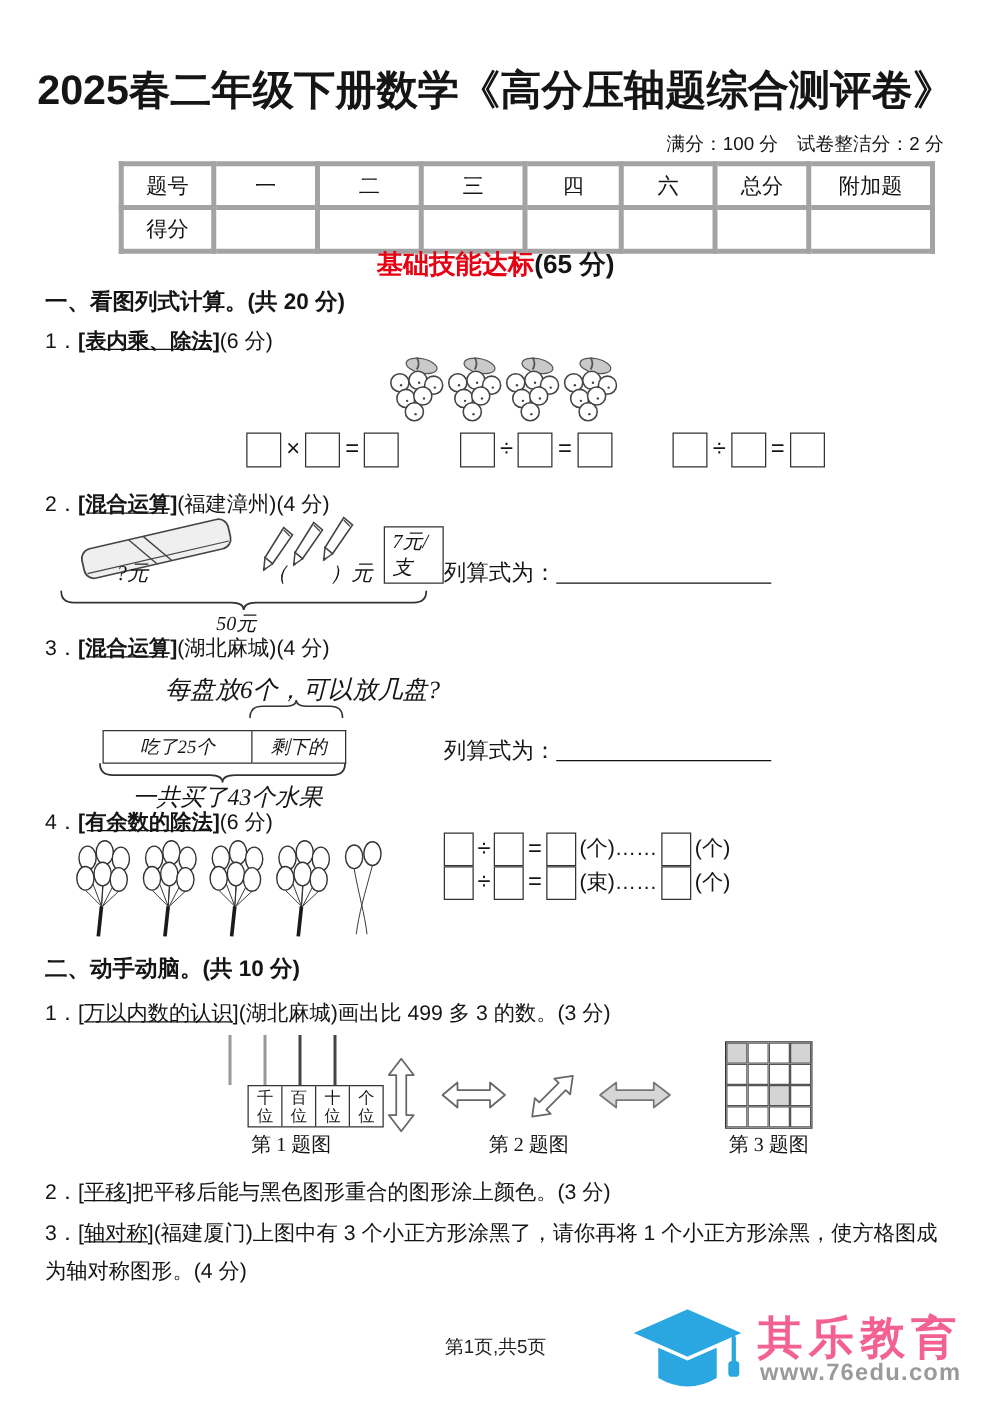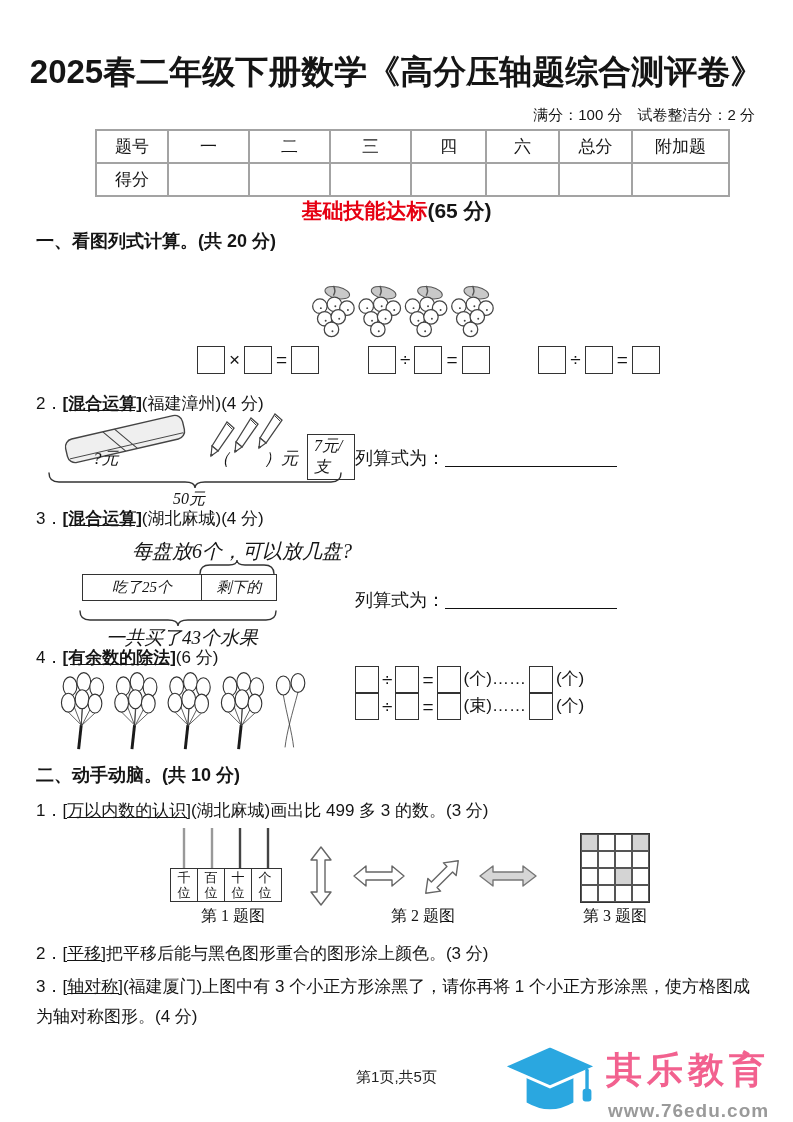--- a/index.html
+++ b/index.html
@@ -2,50 +2,50 @@
 <html><head>
 <meta charset="utf-8">
 <style>
   html,body{margin:0;padding:0;background:#fff;}
   .page{position:relative;width:793px;height:1122px;background:#fff;overflow:hidden;
         font-family:"Liberation Sans",sans-serif;color:#151515;}
   .abs{position:absolute;}
   .title{top:50px;left:0;width:100%;text-align:center;font-size:33px;font-weight:bold;letter-spacing:0px;}
   .score-note{top:106px;right:38px;font-size:15px;}
   .score-table{left:95px;top:129px;border-collapse:collapse;table-layout:fixed;}
-  .score-table td{border:2px solid #a3a3a3;height:31px;text-align:center;font-size:17px;padding:0;}
+  .score-table td{border:4px solid #a3a3a3;height:31px;text-align:center;font-size:17px;padding:0;}
   .banner{top:197px;left:0;width:100%;text-align:center;font-size:21px;font-weight:bold;}
   .banner .red{color:#e60012;}
   .h-sec{left:36px;font-size:18px;font-weight:bold;}
   .qline{left:36px;font-size:17px;}
   .tagb{font-weight:bold;text-decoration:underline;}
   .tagu{text-decoration:underline;}
   .kai{font-family:"Liberation Serif",serif;font-style:italic;}
   .cap{font-family:"Liberation Serif",serif;font-size:16px;}
   .ebox{display:inline-block;width:26px;height:26px;border:1.7px solid #333;vertical-align:middle;margin:0 4px;background:#fff;}
   .ebox2{display:inline-block;width:22px;height:25px;border:1.6px solid #333;vertical-align:middle;margin:0 3px;background:#fff;}
   .eop{font-size:19px;vertical-align:middle;}
   .egroup{margin-right:36px;white-space:nowrap;}
   .eqrow{white-space:nowrap;font-size:17px;}
   .blank{display:inline-block;width:172px;border-bottom:1.6px solid #111;height:18px;vertical-align:-3px;}
   .ansline{font-size:18px;}
-  .pricebox{display:inline-block;border:1.6px solid #333;padding:1px 6px;font-size:16px;margin-top:13px;}
+  .pricebox{display:inline-block;border:1.6px solid #333;padding:1px 6px;font-size:16px;}
   .bar{display:flex;}
   .bar .bcell{border:1.6px solid #333;height:25px;display:flex;align-items:center;justify-content:center;font-size:15px;}
   .bar .bcell+.bcell{border-left:none;}
-  .pvbox{display:flex;border:1.6px solid #333;}
+  .pvbox{display:flex;border:1.6px solid #333;margin-left:28px;}
   .pvcell{width:24px;padding:1px 1px;font-size:13px;line-height:15px;text-align:center;word-break:break-all;
           font-family:"Liberation Serif",serif;}
   .pvcell+.pvcell{border-left:1.4px solid #333;}
   .sgrid{display:grid;grid-template-columns:repeat(4,17px);grid-auto-rows:17px;border:1.6px solid #333;width:68px;}
   .gcell{border:0.8px solid #555;background:#fff;}
   .gcell.shaded{background:#d4d4d4;}
   .footer-page{top:1068px;left:0;width:100%;text-align:center;font-size:15px;color:#222;}
   .brand{font-size:36px;font-weight:bold;color:#f2618f;letter-spacing:5px;}
-  .site{font-size:19px;font-weight:bold;color:#9a9a9a;letter-spacing:1px;margin-top:12px;}
+  .site{font-size:19px;font-weight:bold;color:#9a9a9a;letter-spacing:1px;}
   svg{display:block;}
 </style>
 </head>
 <body>
 
 <div class="page">
 
   <div class="abs title">2025春二年级下册数学《高分压轴题综合测评卷》</div>
   <div class="abs score-note">满分：100 分　试卷整洁分：2 分</div>
 
@@ -73,20 +73,23 @@
       </tr>
     </tbody>
   </table>
 
   <div class="abs banner">
     <span class="red">基础技能达标</span><span>(65 分)</span>
   </div>
 
   <div class="abs h-sec" style="top:229px">一、看图列式计算。(共 20 分)</div>
 
+  <div class="abs qline" style="top:261px">
+    <span>1．</span><span class="tagb">[表内乘、除法]</span><span>(6 分)</span>
+  </div>
 
   <svg class="abs" style="left:308px;top:284px" width="186" height="56" viewBox="0 0 192 58">
     <defs>
       <g id="gr">
         <ellipse cx="30" cy="9" rx="13" ry="6" transform="rotate(12 30 9)" fill="#c9c9c9" stroke="#555" stroke-width="1"></ellipse>
         <path d="M26,2 q3,5 0,10" stroke="#555" stroke-width="1.5" fill="none"></path>
         <g fill="#fff" stroke="#444" stroke-width="1.3">
           <circle cx="12" cy="23" r="7.5"></circle>
             <circle cx="27" cy="21" r="7.5"></circle>
             <circle cx="40" cy="25" r="7.5"></circle>
@@ -156,21 +159,21 @@
 
   <div class="abs qline" style="top:507px">
     <span>3．</span><span class="tagb">[混合运算]</span><span>(湖北麻城)</span><span>(4 分)</span>
   </div>
 
   <div class="abs" style="left:62px;top:538px;width:280px;height:100px">
     <span class="abs kai" style="left:70px;top:0px;font-size:20px;white-space:nowrap">每盘放6个，可以放几盘?</span>
     <svg class="abs" style="left:136px;top:22px" width="78" height="15" viewBox="0 0 78 15">
       <path d="M2,14 Q2,5 12,5 L31,5 Q39,5 39,0 Q39,5 47,5 L66,5 Q76,5 76,14" stroke="#333" stroke-width="1.3" fill="none" stroke-linecap="round"></path>
     </svg>
-    <div class="abs bar" style="left:20px;top:36px">
+    <div class="abs bar" style="left:20px;top:46px">
       <div class="bcell kai" style="width:118px">吃了25个</div>
       <div class="bcell kai" style="width:74px">剩下的</div>
     </div>
     <svg class="abs" style="left:16px;top:70px" width="200" height="19" viewBox="0 0 200 19">
       <path d="M2,3 Q2,12 12,12 L90,12 Q100,12 100,18 Q100,12 110,12 L188,12 Q198,12 198,3" stroke="#333" stroke-width="1.4" fill="none" stroke-linecap="round"></path>
     </svg>
     <span class="abs kai" style="left:44px;top:87px;font-size:19px;white-space:nowrap">一共买了43个水果</span>
   </div>
 
   <div class="abs ansline" style="left:355px;top:588px">

